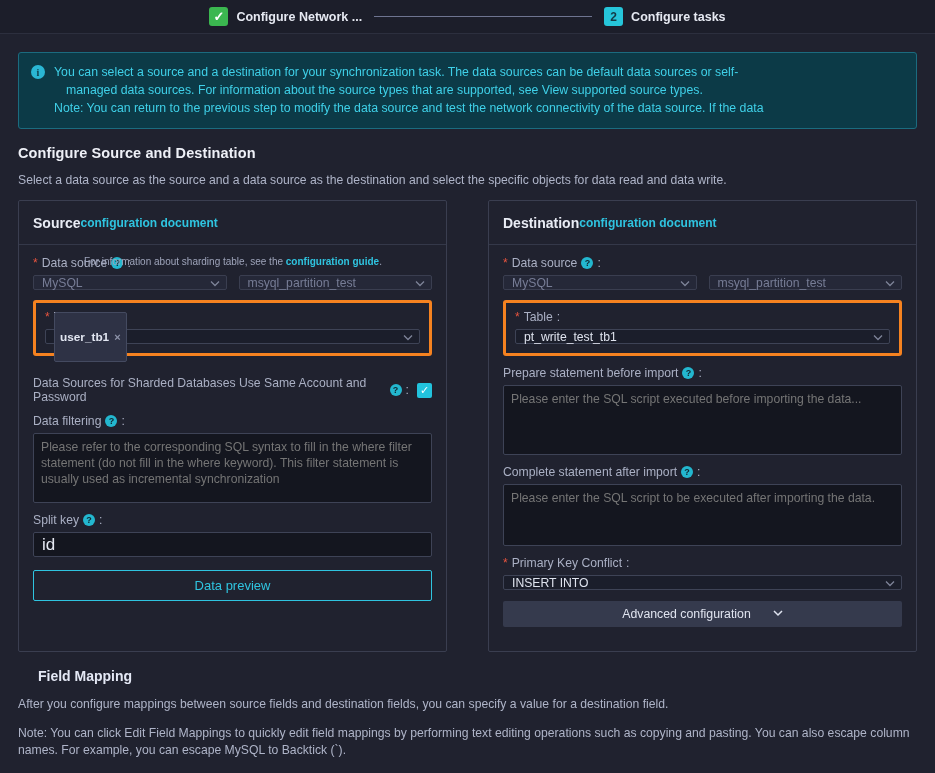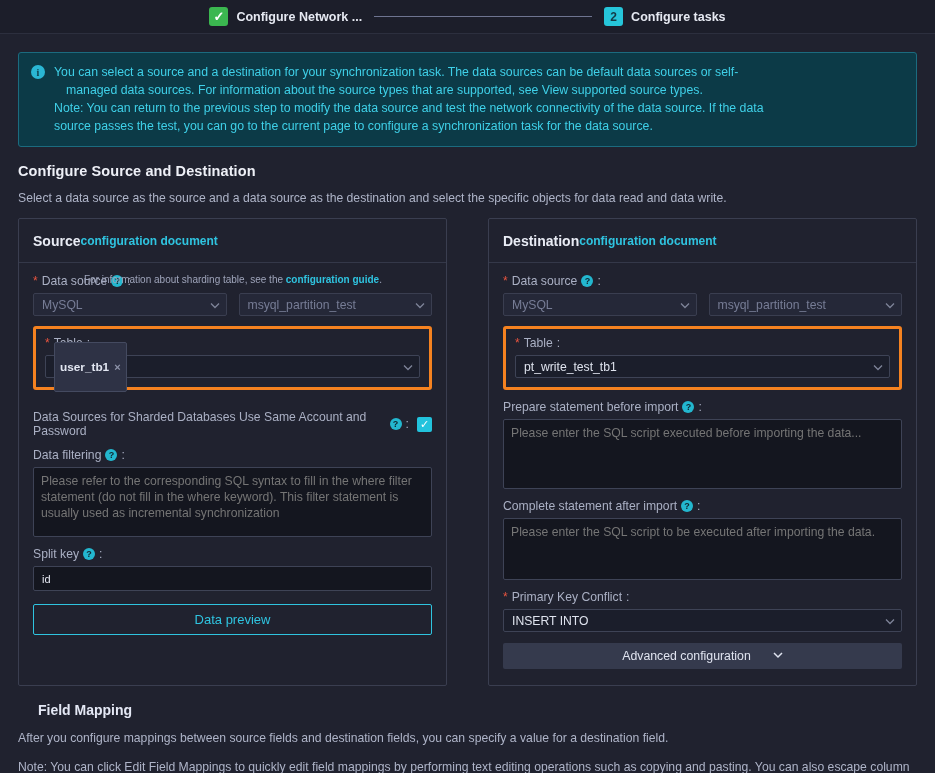--- a/index.html
+++ b/index.html
@@ -107,21 +107,21 @@
   .req { color: #e8543f; font-size: 12px; }
   .help {
     width: 12px; height: 12px; border-radius: 50%;
     background: #23b7cf; color: #0f2630;
     font-size: 9px; font-weight: bold;
     display: inline-flex; align-items: center; justify-content: center;
     flex: 0 0 auto;
   }
 
   .ctl {
-    height: 23px;
+    height: 15px;
     border: 1px solid #3e4356;
     border-radius: 2px;
     background: #1b1e2b;
     display: flex; align-items: center;
     padding: 0 8px;
     font-size: 12.2px;
     position: relative;
   }
   .ctl.disabled { background: #252838; color: #7a8099; border-color: #3a3e50; }
   .ctl .val { color: #dfe3ee; overflow: hidden; text-overflow: ellipsis; white-space: nowrap; }
@@ -193,21 +193,21 @@
   .ta.h60 { height: 62px; }
 
   input.inp {
     width: 100%;
     height: 25px;
     background: #14161f;
     border: 1px solid #3e4356;
     border-radius: 2px;
     color: #e6e9f3;
     font-family: "Liberation Sans", sans-serif;
-    font-size: 11px;
+    font-size: 17px;
     padding: 0 8px;
     outline: none;
     display: block;
   }
 
   .btn-outline {
     margin-top: 13px;
     height: 31px;
     border: 1px solid #2fc4e0;
     border-radius: 2px;
@@ -260,21 +260,20 @@
     <span class="step-label">Configure tasks</span>
   </div>
 </div>
 
 <div class="banner">
   <div class="banner-icon">i</div>
   <div class="banner-text">
     <p>You can select a source and a destination for your synchronization task. The data sources can be default data sources or self-</p>
     <p class="indent">managed data sources. For information about the source types that are supported, see View supported source types.</p>
     <p>Note: You can return to the previous step to modify the data source and test the network connectivity of the data source. If the data</p>
-    <p>source passes the test, you can go to the current page to configure a synchronization task for the data source.</p>
   </div>
 </div>
 
 <div class="section-title">Configure Source and Destination</div>
 <div class="section-sub">Select a data source as the source and a data source as the destination and select the specific objects for data read and data write.</div>
 
 <div class="panels">
 
   <div class="panel">
     <div class="panel-head">

